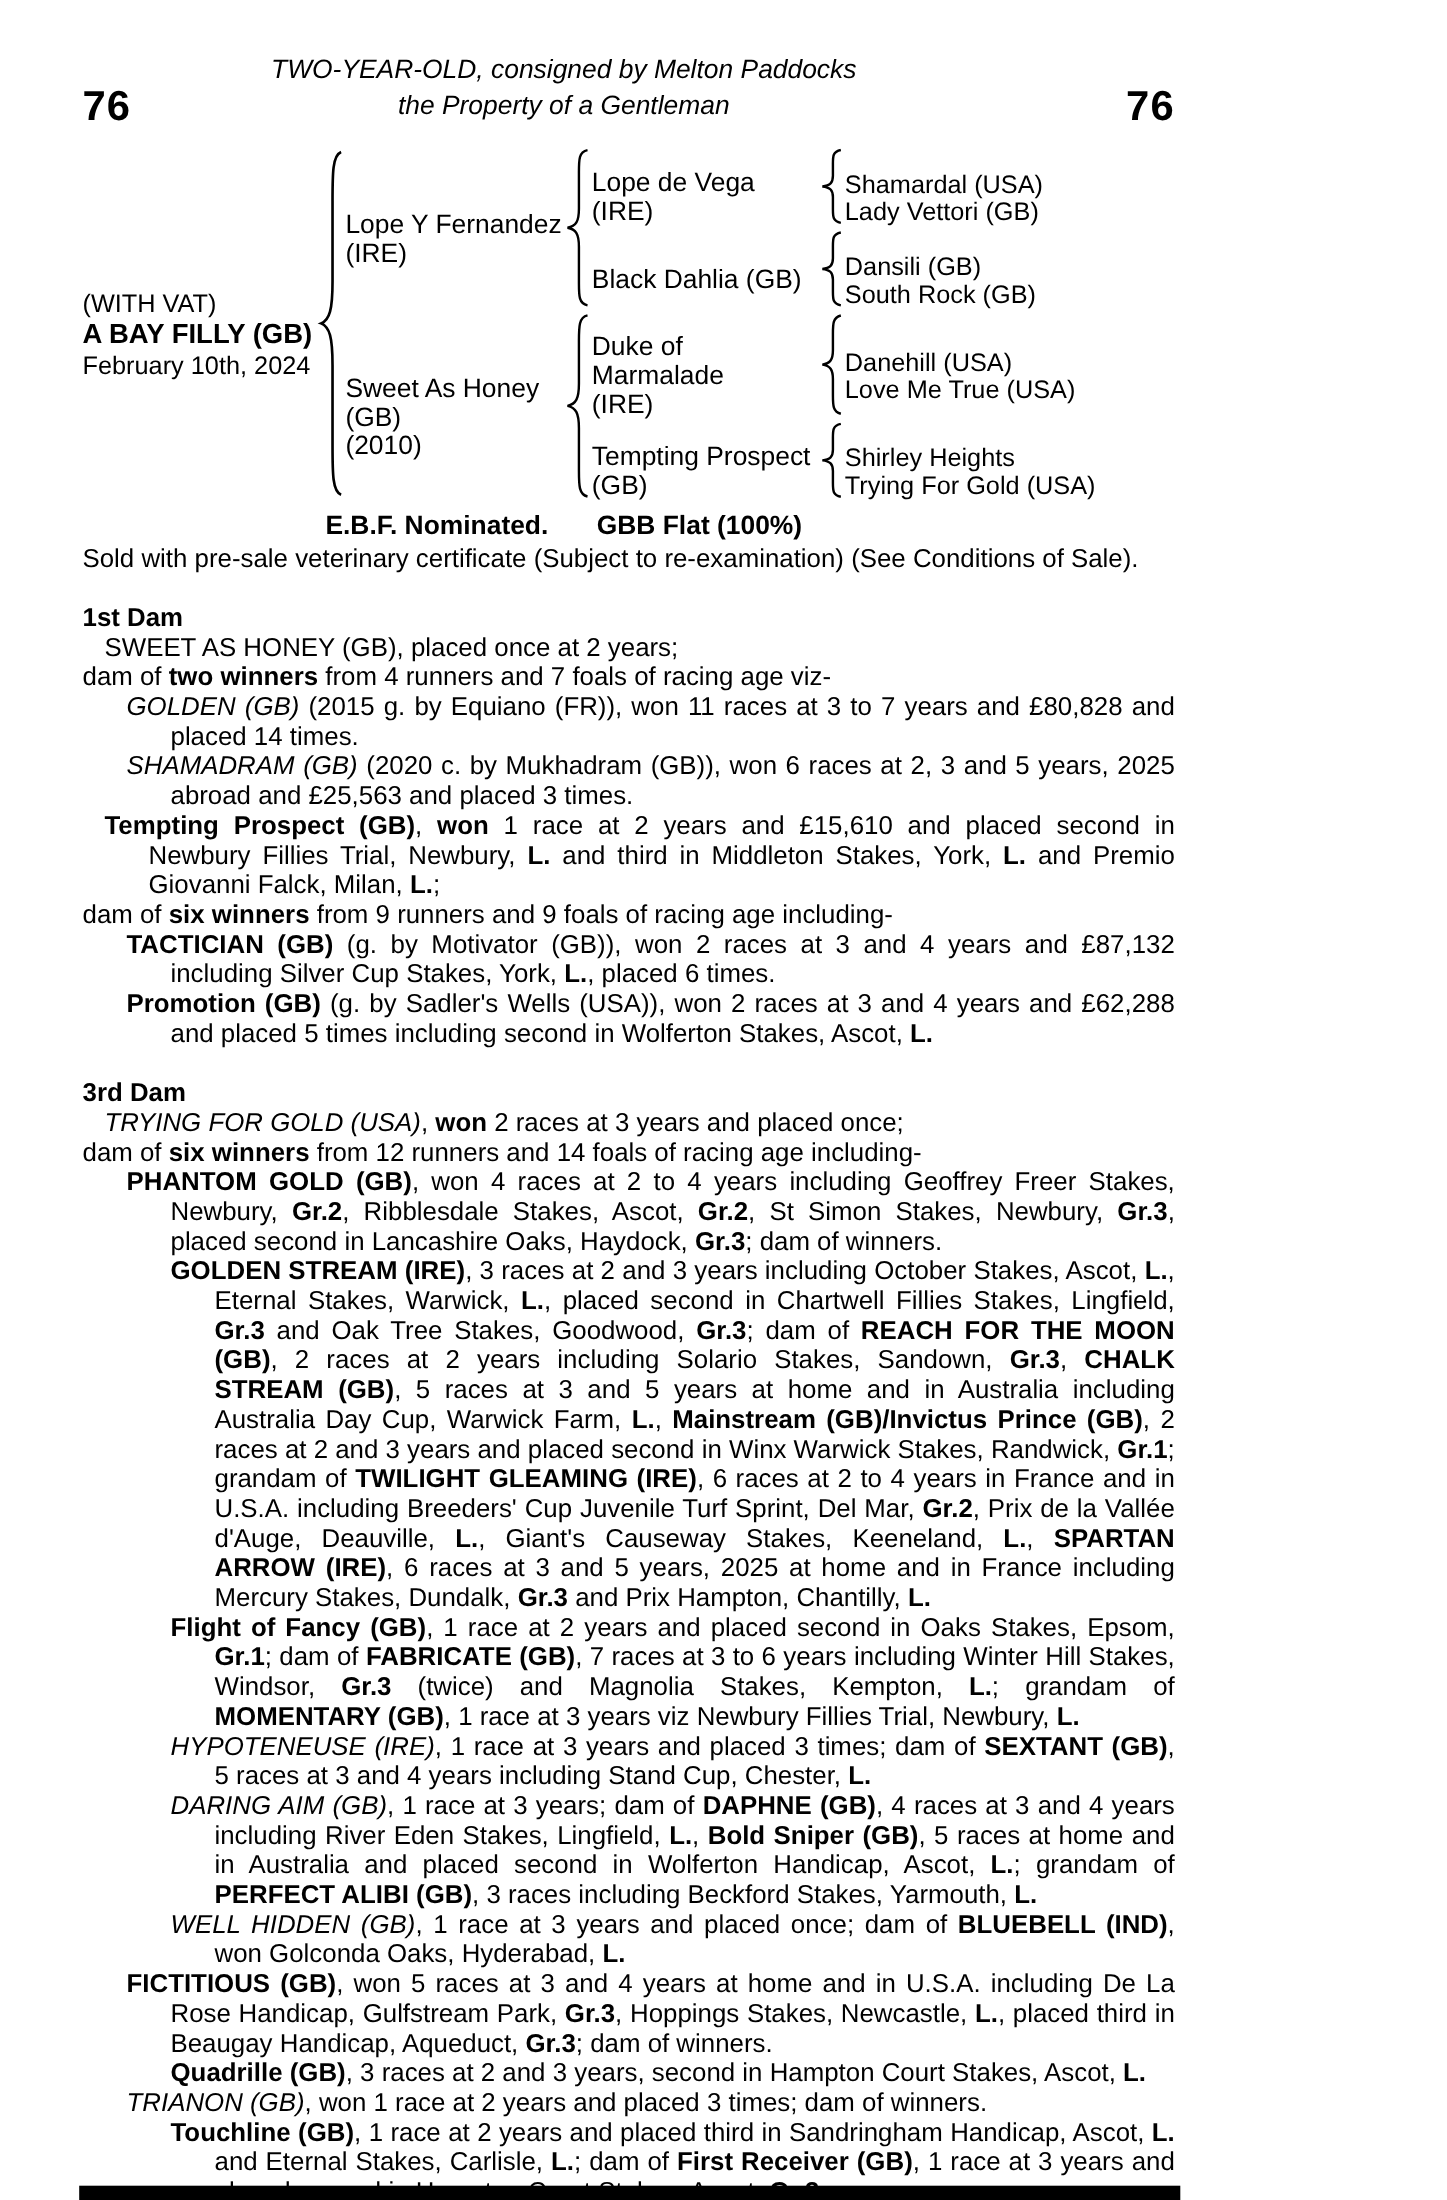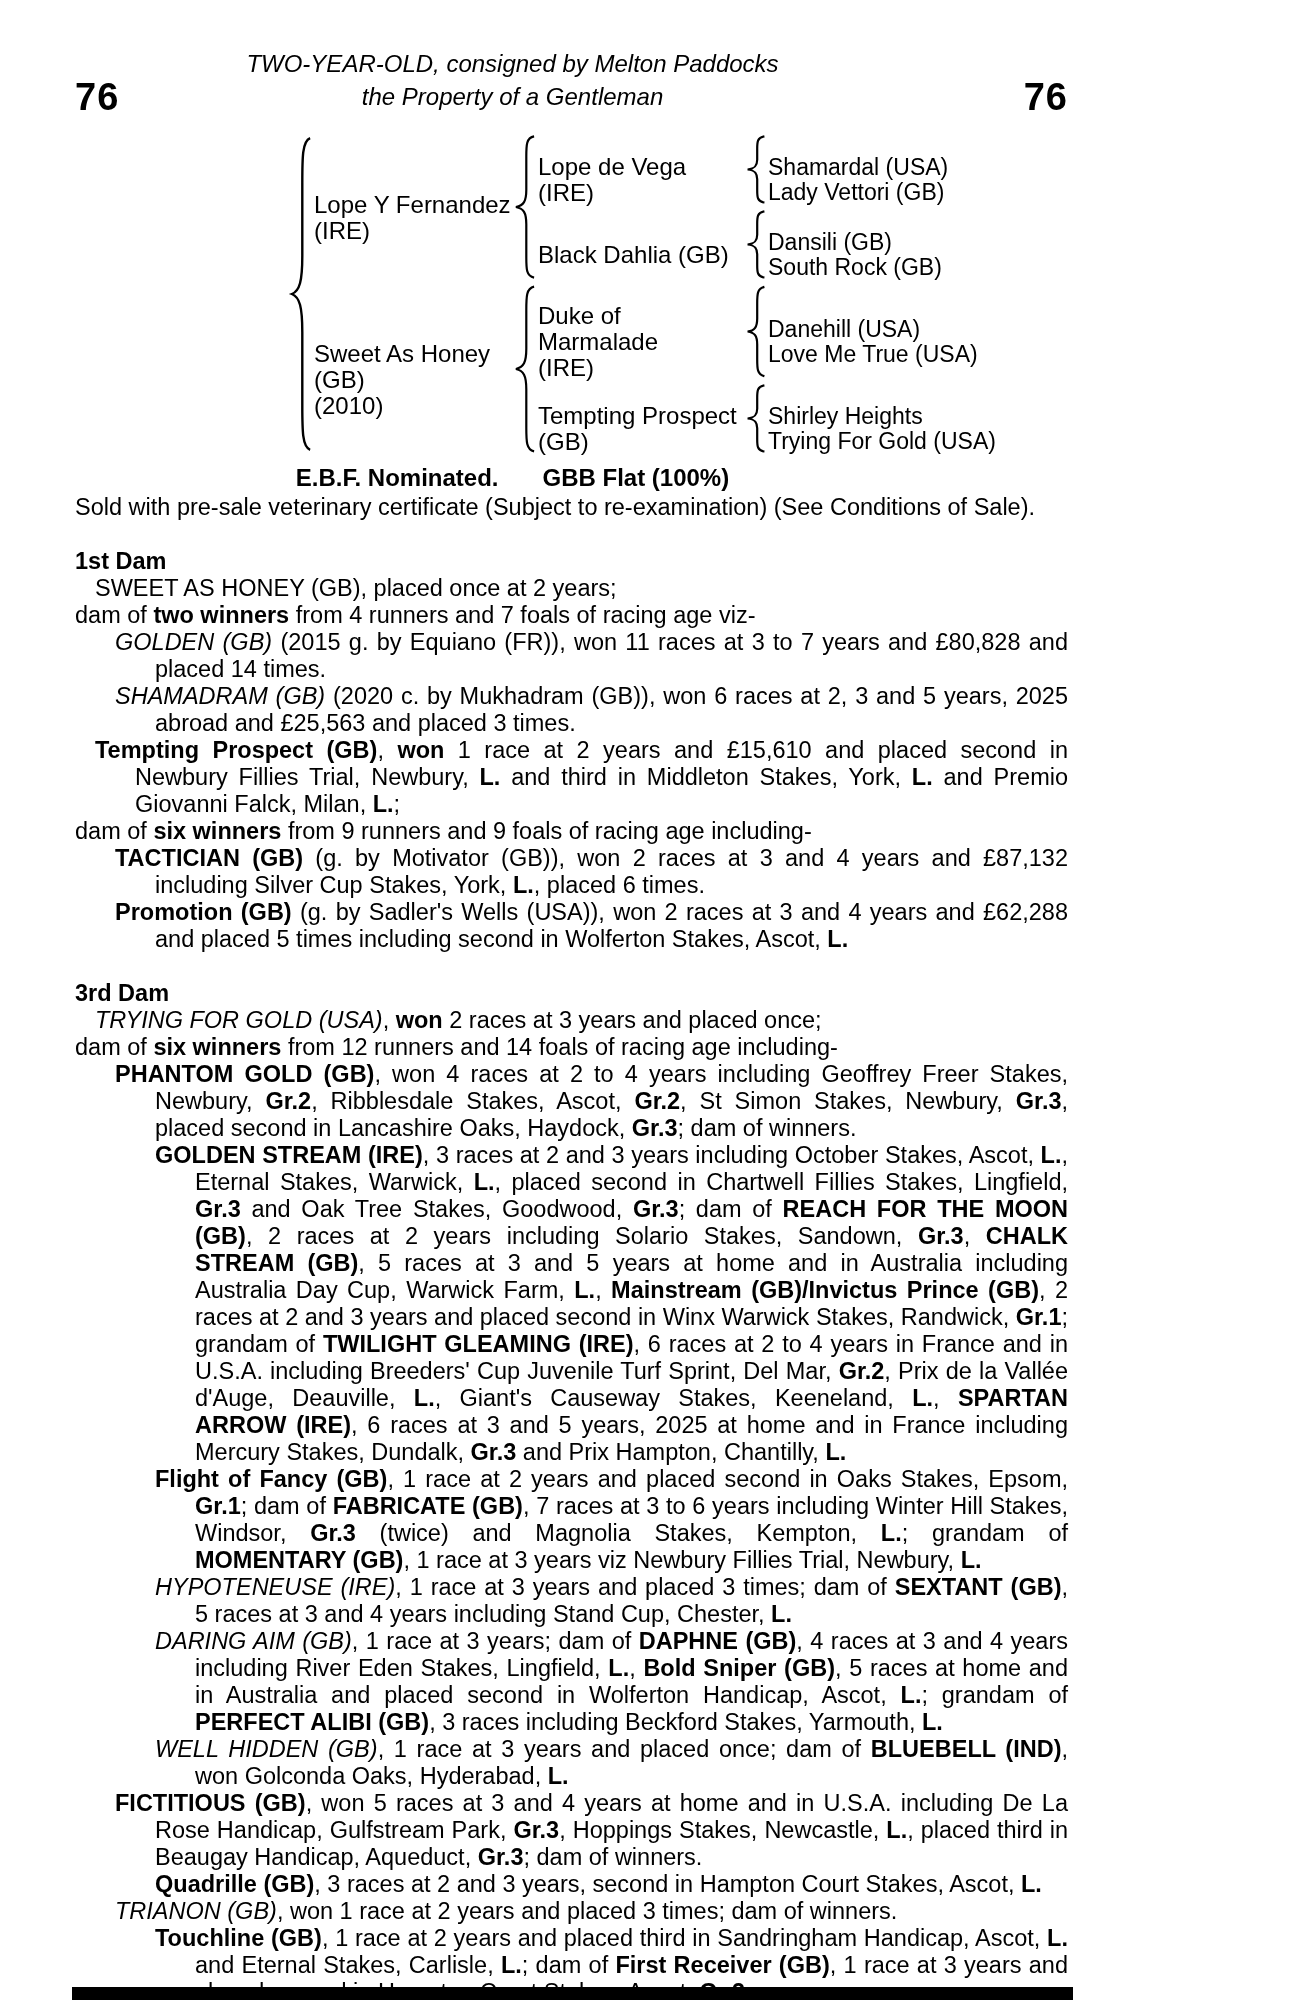--- a/index.html
+++ b/index.html
@@ -71,20 +71,25 @@
         <div class="lot-number left">76</div>
         <div class="center-band">
           <div class="property-line">the Property of a Gentleman</div>
         </div>
         <div class="lot-number right">76</div>
       </div>
     </div>
 
     <div class="pedigree">
 
+      <div class="ped-cell ped-info">
+        <div class="vat-line">(WITH VAT)</div>
+        <div class="horse-name">A BAY FILLY (GB)</div>
+        <div class="foal-date">February 10th, 2024</div>
+      </div>
 
       <div class="brace-cell col2" style="grid-row:1 / span 4;">
         <svg viewBox="0 0 20 100" preserveAspectRatio="none" aria-hidden="true">
           <path d="M17 1 C11 2 11 7 11 15 L11 38 C11 46 9 49 3 50 C9 51 11 54 11 62 L11 85 C11 93 11 98 17 99" fill="none" stroke="#000" stroke-width="2.4" vector-effect="non-scaling-stroke"></path>
         </svg>
       </div>
 
       <div class="ped-cell col3 span12">
         <div class="ped-name">Lope Y Fernandez</div>
         <div class="ped-name">(IRE)</div>

